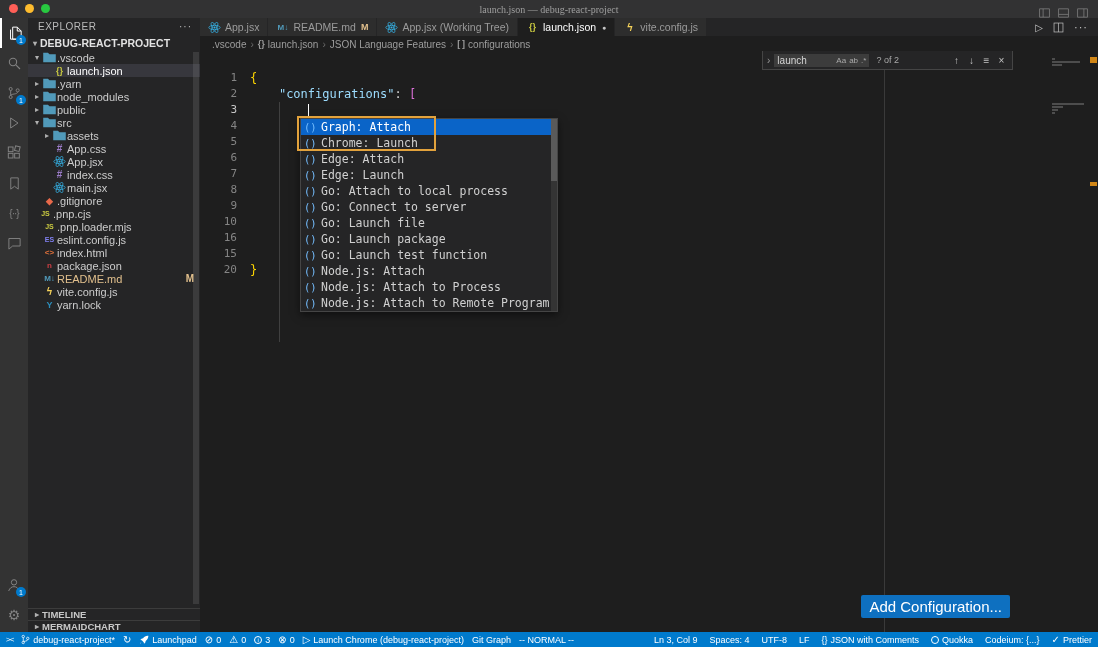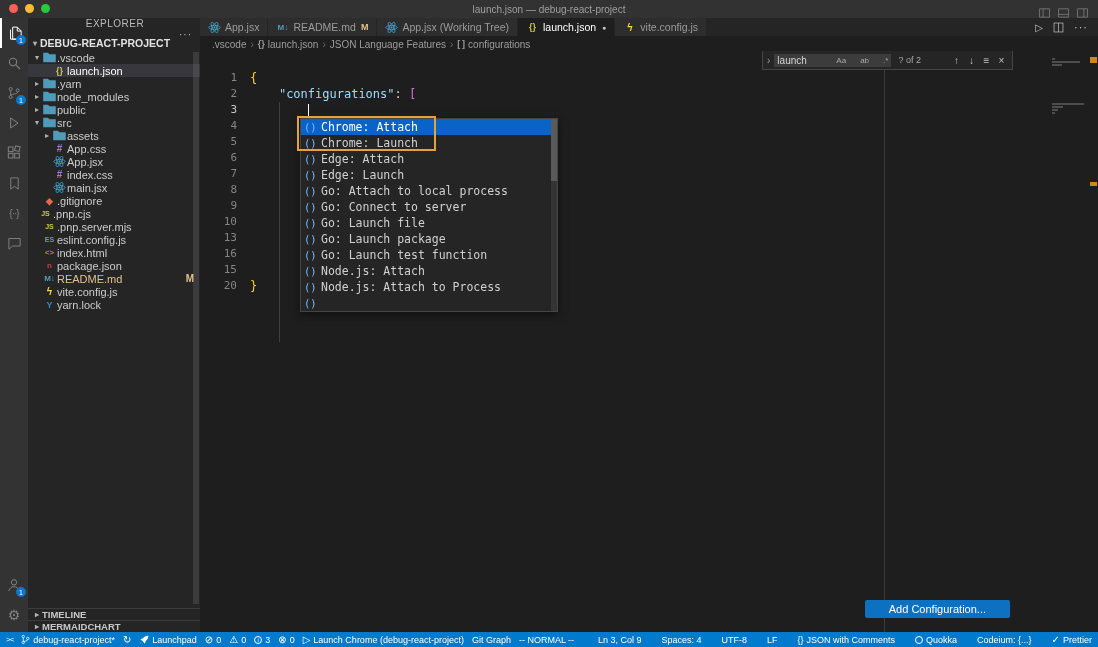--- a/index.html
+++ b/index.html
@@ -3,34 +3,34 @@
 <meta charset="utf-8">
 <style>
   *{margin:0;padding:0;box-sizing:border-box;}
   body{background:#111;}
   #app{position:relative;width:1098px;height:647px;background:#1e1e1e;font-family:"Liberation Sans",sans-serif;overflow:hidden;color:#ccc;}
 
   
   .titlebar{position:absolute;top:0;left:0;right:0;height:18px;background:#323233;display:flex;align-items:center;}
   .lights{position:absolute;left:9px;top:4px;display:flex;gap:7px;}
   .light{width:9px;height:9px;border-radius:50%;cursor:pointer;}
-  .title-text{margin:0 auto;font-size:10px;color:#9f9f9f;}
+  .title-text{margin:0 auto;font-size:10px;color:#9f9f9f;font-family:Liberation Serif, serif;}
   .layoutctl{position:absolute;right:10px;top:4px;display:flex;gap:8px;color:#8a8a8a;}
 
   
   .activitybar{position:absolute;left:0;top:18px;width:28px;bottom:15px;background:#333333;display:flex;flex-direction:column;align-items:center;}
   .ab-item{position:relative;width:28px;height:30px;display:flex;align-items:center;justify-content:center;color:#828282;cursor:pointer;}
   .ab-item.active{color:#fff;border-left:2px solid #fff;}
   .ab-glyph{display:inline-flex;align-items:center;justify-content:center;}
   .ab-badge{position:absolute;right:2px;bottom:3px;min-width:10px;height:10px;border-radius:5px;background:var(--badge,#007acc);color:#fff;font-size:7px;display:flex;align-items:center;justify-content:center;padding:0 2px;}
   .ab-bottom{margin-top:auto;display:flex;flex-direction:column;align-items:center;padding-bottom:2px;}
 
   
   .sidebar{position:absolute;left:28px;top:18px;width:172px;bottom:15px;background:#252526;overflow:hidden;}
-  .sb-header{height:17px;display:flex;align-items:center;padding:0 8px 0 10px;font-size:10px;color:#bbb;letter-spacing:.5px;flex-direction:column;}
+  .sb-header{height:17px;display:flex;align-items:center;padding:0 8px 0 10px;font-size:10px;color:#bbb;letter-spacing:.5px;}
   .sb-more{margin-left:auto;color:#bbb;cursor:pointer;}
   .sb-section{height:16px;display:flex;align-items:center;font-size:10.5px;font-weight:bold;color:#e2e2e2;padding-left:2px;cursor:pointer;}
   .trow{height:13px;display:flex;align-items:center;font-size:11px;color:#cccccc;cursor:pointer;white-space:nowrap;}
   .trow.selected{background:#37373d;color:#fff;}
   .chev{width:10px;font-size:8px;color:#b0b0b0;text-align:center;flex:none;}
   .ficon{width:15px;flex:none;display:inline-flex;align-items:center;justify-content:center;}
   .tlabel{overflow:hidden;text-overflow:ellipsis;}
   .tlabel.gitmod{color:var(--modified,#e2c08d);}
   .gitbadge{margin-left:auto;padding-right:6px;color:var(--modified,#e2c08d);font-size:10px;font-weight:bold;}
   .sb-scroll{position:absolute;right:1px;top:34px;width:6px;height:552px;background:rgba(140,140,140,.22);}
@@ -80,26 +80,26 @@
   .find-toggle{font-size:8px;color:#aaa;cursor:pointer;}
   .find-count{font-size:9px;color:#aaa;margin-left:3px;white-space:nowrap;}
   .find-btn{color:#c5c5c5;font-size:10px;width:13px;text-align:center;cursor:pointer;}
 
   
   .minimap{position:absolute;top:0;right:8px;width:40px;bottom:0;}
   .mm-bar{position:absolute;left:2px;height:2px;background:#4d4d4d;}
   .overview{position:absolute;top:0;right:0;width:8px;bottom:0;}
   .ov-mark{position:absolute;right:1px;width:7px;background:#d18616;}
 
-  .addcfg{position:absolute;right:88px;bottom:14px;background:var(--accent-button,#0e70c0);color:#fff;font-size:11px;padding:3px 24px;border:none;border-radius:2px;cursor:pointer;font-family:"Liberation Sans",sans-serif;}
+  .addcfg{position:absolute;right:88px;bottom:14px;background:var(--accent-button,#0e70c0);color:#fff;font-size:15px;padding:3px 8px;border:none;border-radius:2px;cursor:pointer;font-family:"Liberation Sans",sans-serif;}
 
   
   .statusbar{position:absolute;left:0;right:0;bottom:0;height:15px;background:var(--status-bar,#007acc);display:flex;align-items:center;font-size:9px;color:#fff;padding:0 6px;}
   .sb-left{display:flex;align-items:center;gap:8px;flex:1;min-width:0;overflow:hidden;}
-  .sb-right{display:flex;align-items:center;gap:20px;justify-content:flex-end;white-space:nowrap;}
+  .sb-right{display:flex;align-items:center;gap:12px;justify-content:flex-end;white-space:nowrap;}
   .sb-item{display:inline-flex;align-items:center;gap:3px;white-space:nowrap;cursor:pointer;}
   .sb-ic{display:inline-flex;align-items:center;font-size:10px;}
   .ci{display:inline-flex;align-items:center;justify-content:center;width:9px;height:9px;border:1px solid currentColor;border-radius:50%;font-size:7px;line-height:1;}
   .ci-s{width:8px;height:8px;font-size:6px;}
 </style>
 </head>
 <body>
 
 <div id="app">
 
@@ -353,21 +353,21 @@
           <span class="ficon" style="color: rgb(203, 203, 65);">
             <b style="font-size:7px">JS</b>
           </span>
           <span class="tlabel">.pnp.cjs</span>
         </div>
         <div class="trow" style="padding-left: 4px;">
           <span class="chev"></span>
           <span class="ficon" style="color: rgb(203, 203, 65);">
             <b style="font-size:7px">JS</b>
           </span>
-          <span class="tlabel">.pnp.server.mjs</span>
+          <span class="tlabel">.pnp.loader.mjs</span>
         </div>
         <div class="trow" style="padding-left: 4px;">
           <span class="chev"></span>
           <span class="ficon" style="color: rgb(128, 128, 242);">
             <b style="font-size:7px">ES</b>
           </span>
           <span class="tlabel">eslint.config.js</span>
         </div>
         <div class="trow" style="padding-left: 4px;">
           <span class="chev"></span>
@@ -546,41 +546,37 @@
           </div>
           <div class="cline">
             <span class="ln">9</span>
             <span class="ltext"></span>
           </div>
           <div class="cline">
             <span class="ln">10</span>
             <span class="ltext"></span>
           </div>
           <div class="cline">
-            <span class="ln">13</span>
-            <span class="ltext"></span>
-          </div>
-          <div class="cline">
             <span class="ln">16</span>
             <span class="ltext"><span class="tk-p">        </span><span class="tk-key">"webRoot"</span><span class="tk-p">: </span><span class="tk-str">"${workspaceFolder}"</span></span>
           </div>
           <div class="cline">
             <span class="ln">15</span>
             <span class="ltext"><span class="tk-p">        </span><span class="tk-b3">}</span></span>
           </div>
           <div class="cline">
             <span class="ln">20</span>
             <span class="ltext"><span class="tk-b1">}</span></span>
           </div>
         </div>
 
       <div class="suggest" id="suggest">
         <div class="s-row sel">
             <span class="s-icon">()</span>
-            <span>Chrome: Attach</span>
+            <span>Graph: Attach</span>
           </div>
           <div class="s-row">
             <span class="s-icon">()</span>
             <span>Chrome: Launch</span>
           </div>
           <div class="s-row">
             <span class="s-icon">()</span>
             <span>Edge: Attach</span>
           </div>
           <div class="s-row">
@@ -610,20 +606,21 @@
           <div class="s-row">
             <span class="s-icon">()</span>
             <span>Node.js: Attach</span>
           </div>
           <div class="s-row">
             <span class="s-icon">()</span>
             <span>Node.js: Attach to Process</span>
           </div>
           <div class="s-row">
             <span class="s-icon">()</span>
+            <span>Node.js: Attach to Remote Program</span>
           </div>
           <div class="s-scroll">
             <div class="s-thumb"></div>
           </div>
       </div>
       <div class="anno"></div>
 
       <div class="minimap" id="minimap">
           <div class="mm-bar" style="width: 3px; top: 6px;"></div>
           <div class="mm-bar" style="width: 27.6px; top: 9px;"></div>
@@ -637,21 +634,21 @@
         <div class="ov-mark" style="top:5px;height:6px"></div>
         <div class="ov-mark" style="top:130px;height:4px"></div>
       </div>
       <button class="addcfg">Add Configuration...</button>
     </div>
 
     <div class="find">
       <span class="find-chev">›</span>
       <span class="find-box">
         <input class="find-input" value="launch" style="">
-        <span id="find-toggles" style="display:inline-flex;gap:14px">
+        <span id="find-toggles" style="display:inline-flex;gap:3px">
             <span class="find-toggle">Aa</span>
             <span class="find-toggle">ab</span>
             <span class="find-toggle">.*</span>
           </span>
       </span>
       <span class="find-count">? of 2</span>
       <span id="find-buttons" style="display:inline-flex;gap:2px;margin-left:auto">
           <span class="find-btn">↑</span>
           <span class="find-btn">↓</span>
           <span class="find-btn">≡</span>

